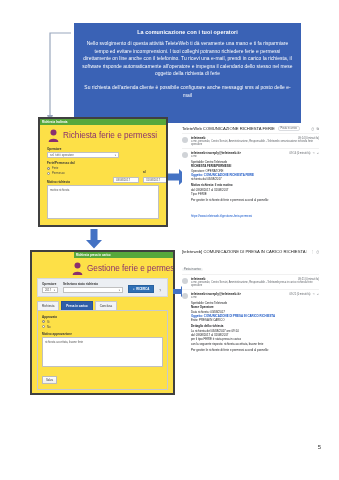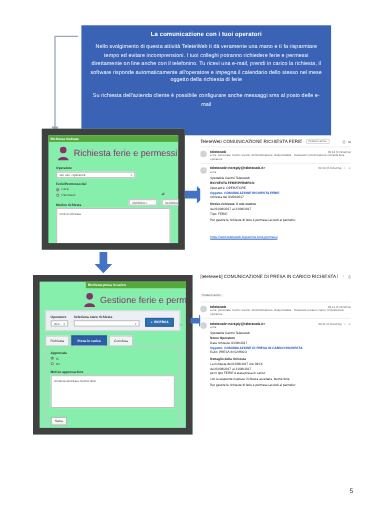--- a/index.html
+++ b/index.html
@@ -43,22 +43,22 @@
     left: 45px; top: 30px;
     width: 28px; height: 93px;
   }
 
   
   .arrow { position: absolute; }
 
   
   .app-panel {
     position: absolute;
-    background: #86efac;
-    border: 6px solid #404040;
+    background: #fde047;
+    border: 2px solid #404040;
     overflow: hidden;
   }
   .app-greenbar {
     height: 6px;
     background: #57a83c;
     display: flex;
     align-items: center;
     padding-left: 2px;
   }
   .app-greenbar-txt {

